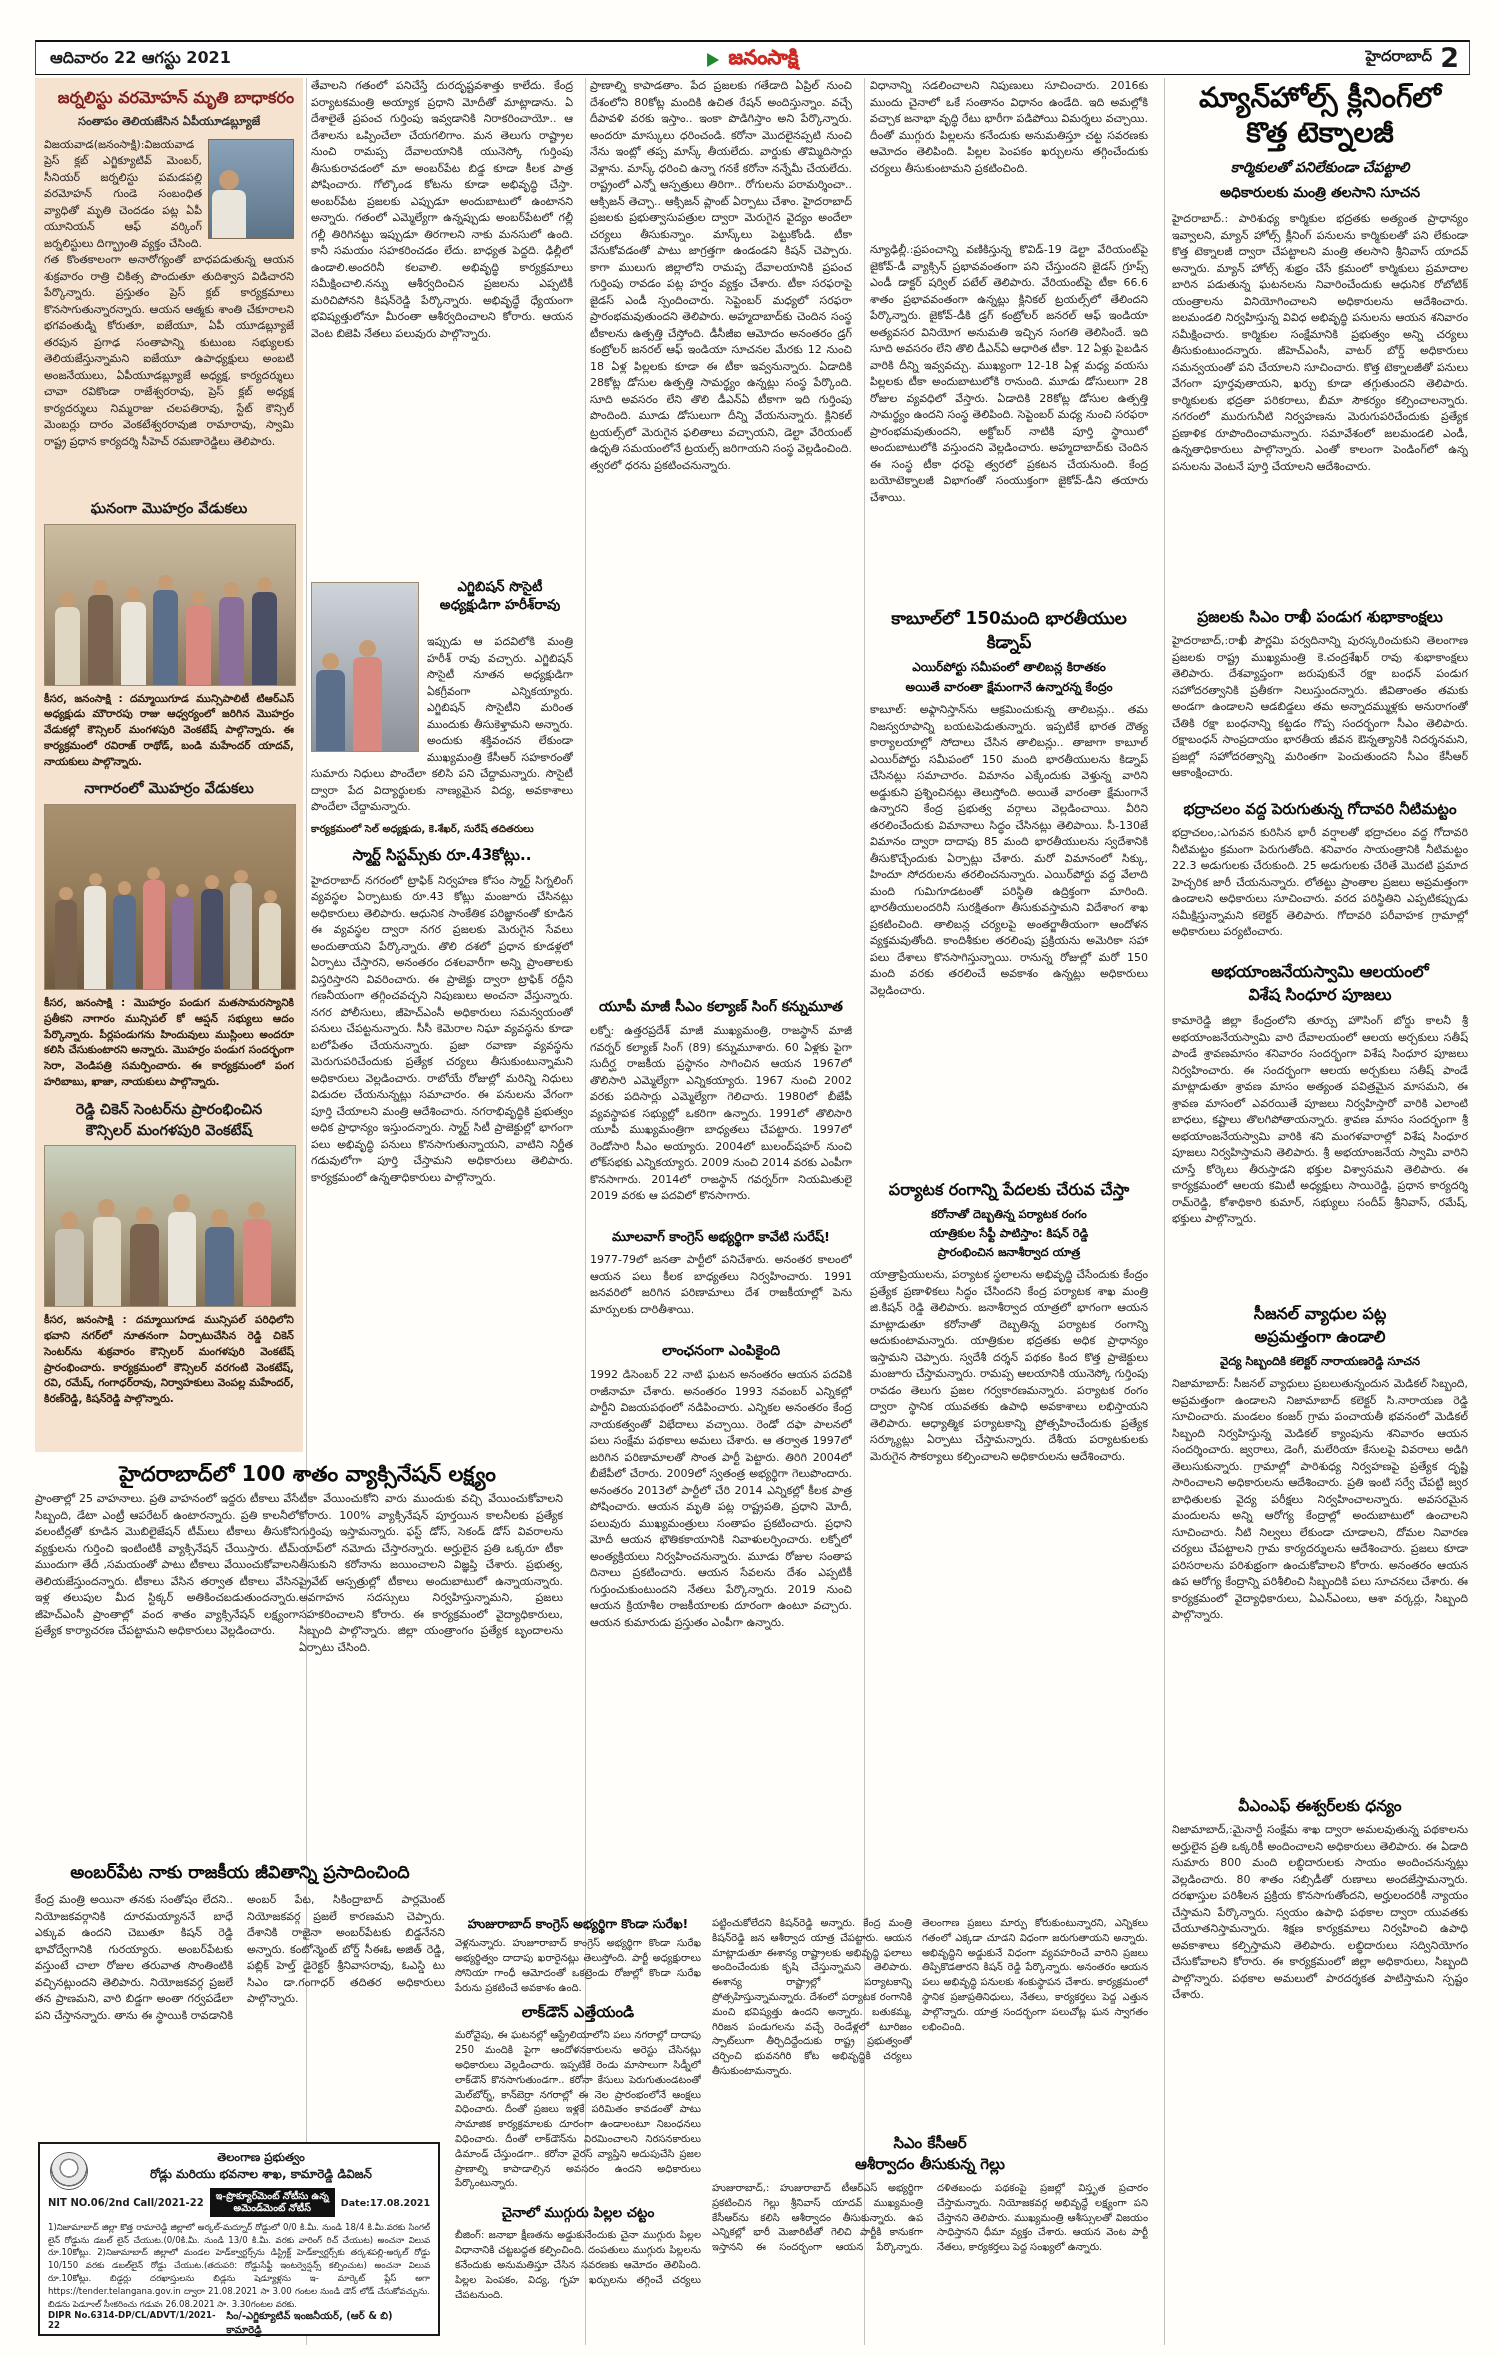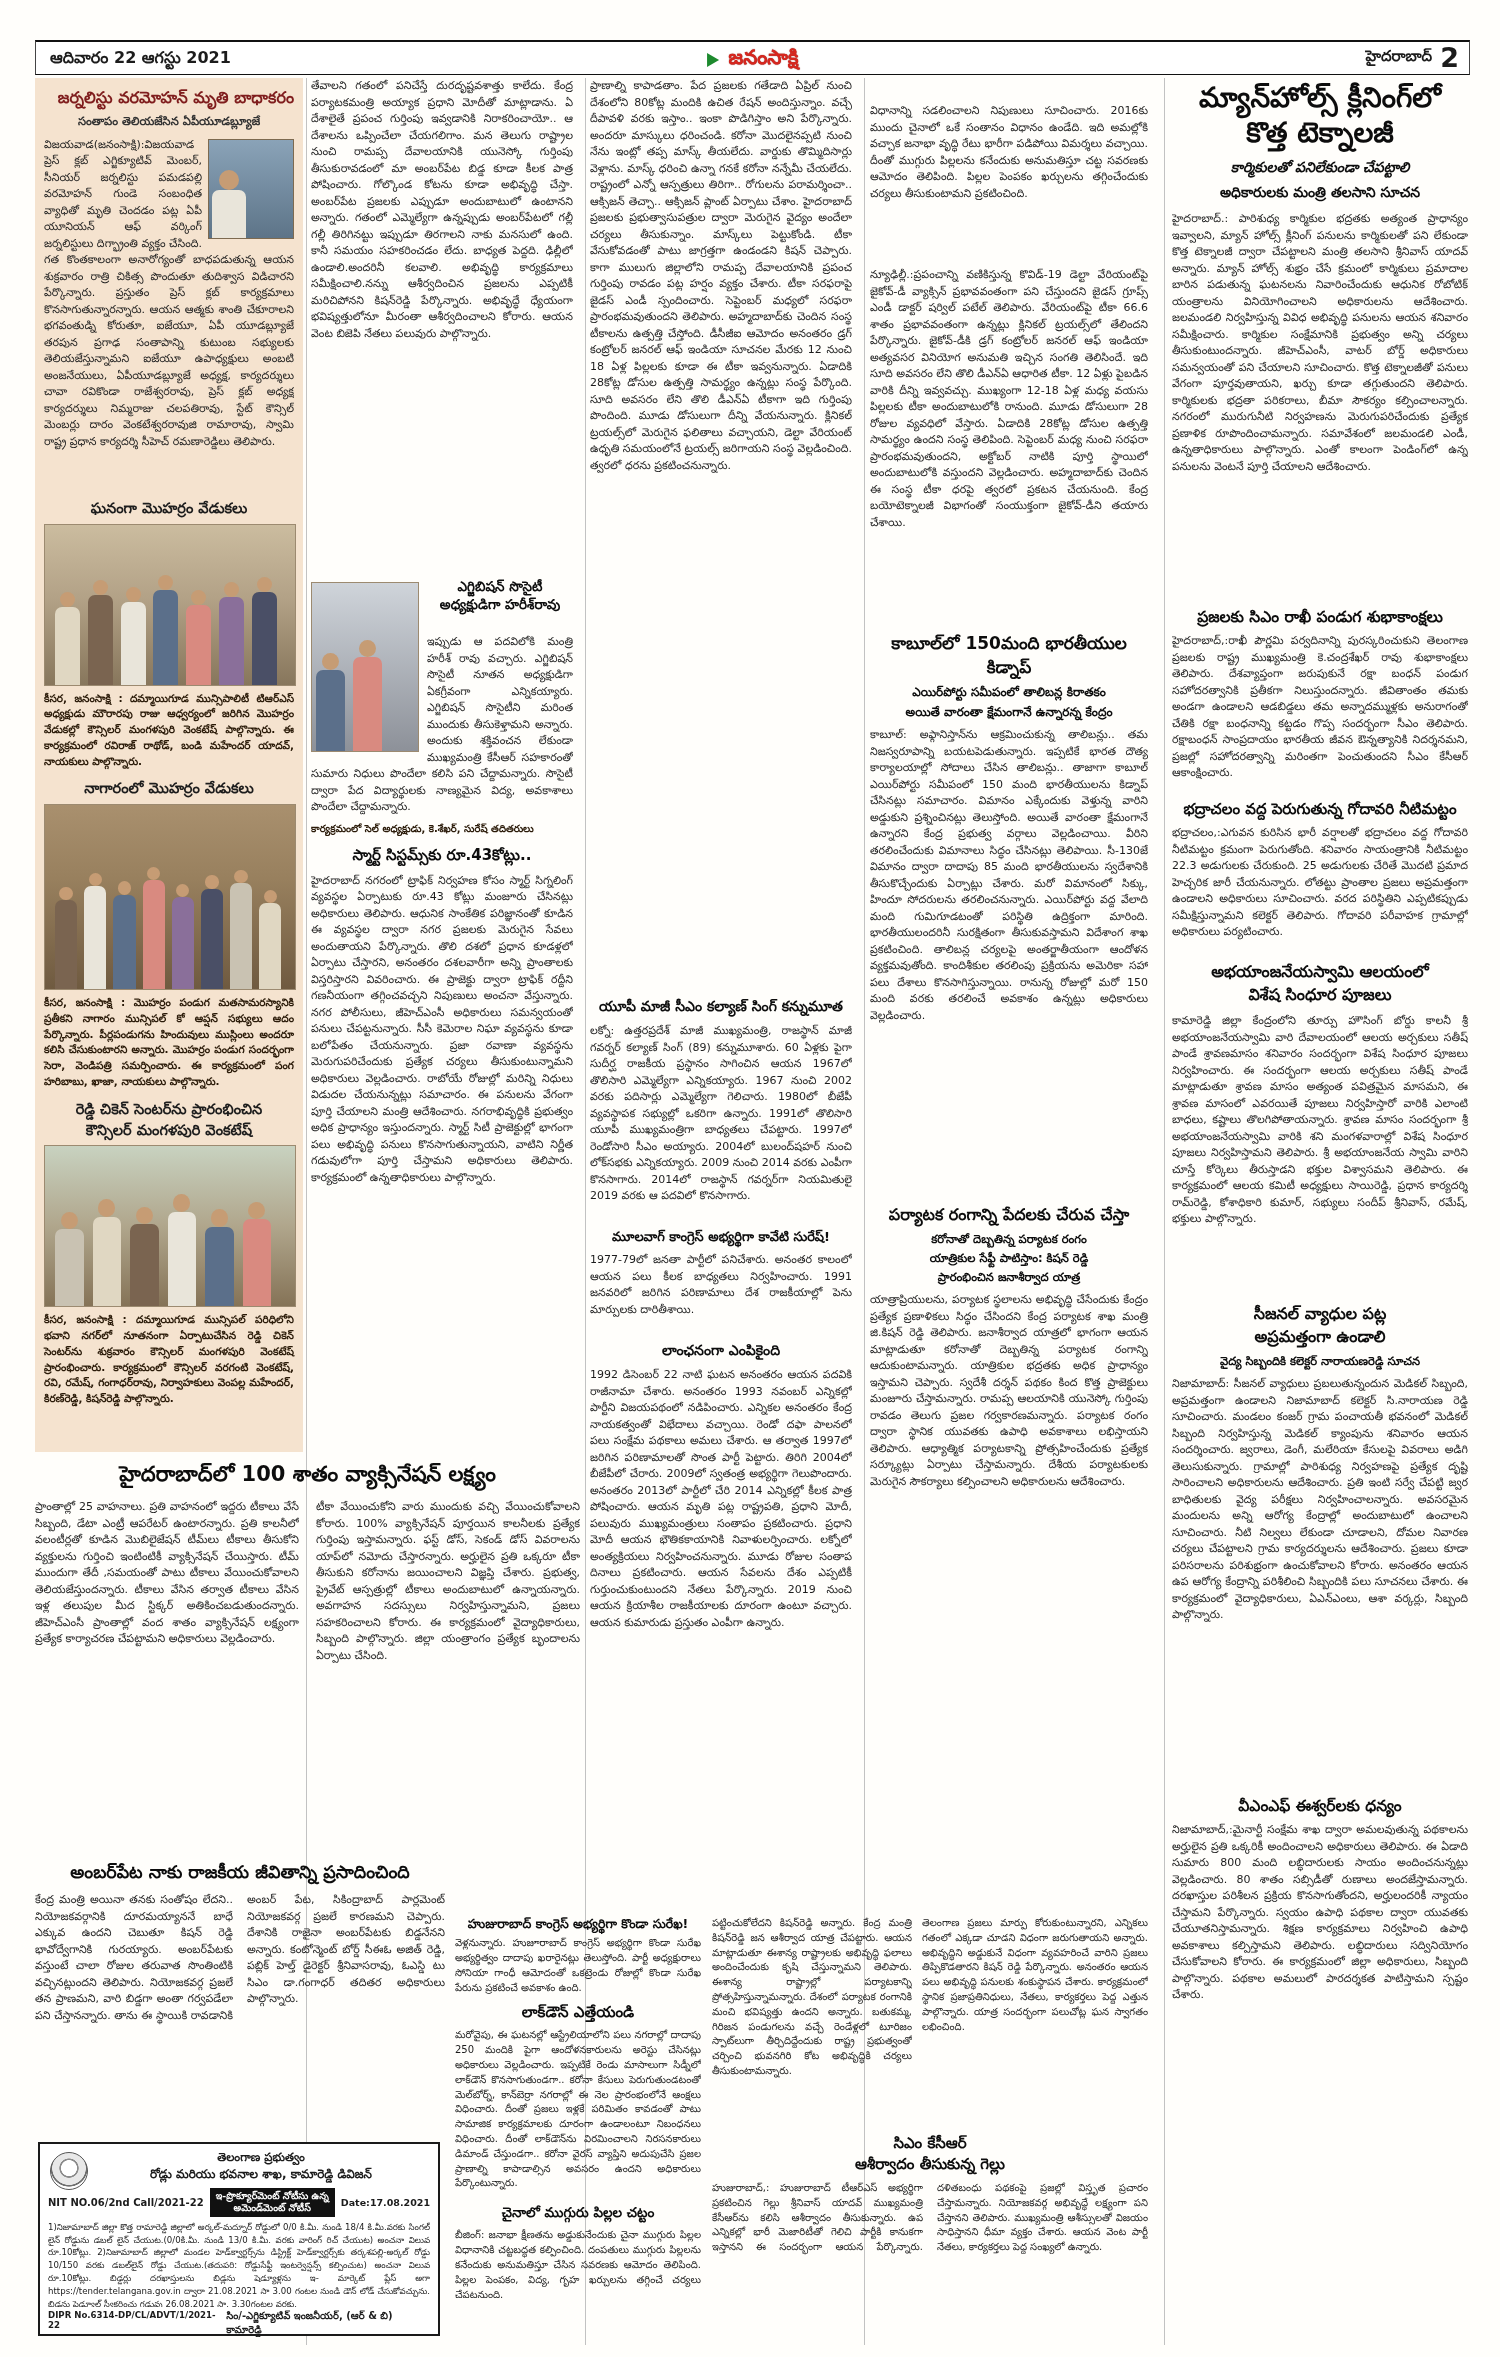--- a/index.html
+++ b/index.html
@@ -171,36 +171,36 @@
     <div class="bt jt clip" style="height:912px;">ప్రాణాల్ని కాపాడతాం. పేద ప్రజలకు గతేడాది ఏప్రిల్ నుంచి దేశంలోని 80కోట్ల మందికి ఉచిత రేషన్ అందిస్తున్నాం. వచ్చే దీపావళి వరకు ఇస్తాం.. ఇంకా పొడిగిస్తాం అని పేర్కొన్నారు. అందరూ మాస్కులు ధరించండి. కరోనా మొదలైనప్పటి నుంచి నేను ఇంట్లో తప్ప మాస్క్ తీయలేదు. వార్డుకు తొమ్మిదిసార్లు వెళ్లాను. మాస్క్ ధరించి ఉన్నా గనకే కరోనా నన్నేమీ చేయలేదు. రాష్ట్రంలో ఎన్నో ఆస్పత్రులు తిరిగా.. రోగులను పరామర్శించా.. ఆక్సిజన్ తెచ్చా.. ఆక్సిజన్ ప్లాంట్ ఏర్పాటు చేశాం. హైదరాబాద్ ప్రజలకు ప్రభుత్వాసుపత్రుల ద్వారా మెరుగైన వైద్యం అందేలా చర్యలు తీసుకున్నాం. మాస్క్‌లు పెట్టుకోండి. టీకా వేసుకోవడంతో పాటు జాగ్రత్తగా ఉండండని కిషన్ చెప్పారు. కాగా ములుగు జిల్లాలోని రామప్ప దేవాలయానికి ప్రపంచ గుర్తింపు రావడం పట్ల హర్షం వ్యక్తం చేశారు. టీకా సరఫరాపై జైడస్ ఎండీ స్పందించారు. సెప్టెంబర్ మధ్యలో సరఫరా ప్రారంభమవుతుందని తెలిపారు. అహ్మదాబాద్‌కు చెందిన సంస్థ టీకాలను ఉత్పత్తి చేస్తోంది. డీసీజీఐ ఆమోదం అనంతరం డ్రగ్ కంట్రోలర్ జనరల్ ఆఫ్ ఇండియా సూచనల మేరకు 12 నుంచి 18 ఏళ్ల పిల్లలకు కూడా ఈ టీకా ఇవ్వనున్నారు. ఏడాదికి 28కోట్ల డోసుల ఉత్పత్తి సామర్థ్యం ఉన్నట్లు సంస్థ పేర్కొంది. సూది అవసరం లేని తొలి డీఎన్ఏ టీకాగా ఇది గుర్తింపు పొందింది. మూడు డోసులుగా దీన్ని వేయనున్నారు. క్లినికల్ ట్రయల్స్‌లో మెరుగైన ఫలితాలు వచ్చాయని, డెల్టా వేరియంట్ ఉధృతి సమయంలోనే ట్రయల్స్ జరిగాయని సంస్థ వెల్లడించింది. త్వరలో ధరను ప్రకటించనున్నారు.</div>
     <div class="hc" style="font-size:14px;margin:8px 0 5px;">యూపీ మాజీ సీఎం కల్యాణ్ సింగ్ కన్నుమూత</div>
     <div class="bt jt clip" style="height:198px;">లక్నో: ఉత్తరప్రదేశ్ మాజీ ముఖ్యమంత్రి, రాజస్థాన్ మాజీ గవర్నర్ కల్యాణ్ సింగ్ (89) కన్నుమూశారు. 60 ఏళ్లకు పైగా సుదీర్ఘ రాజకీయ ప్రస్థానం సాగించిన ఆయన 1967లో తొలిసారి ఎమ్మెల్యేగా ఎన్నికయ్యారు. 1967 నుంచి 2002 వరకు పదిసార్లు ఎమ్మెల్యేగా గెలిచారు. 1980లో బీజేపీ వ్యవస్థాపక సభ్యుల్లో ఒకరిగా ఉన్నారు. 1991లో తొలిసారి యూపీ ముఖ్యమంత్రిగా బాధ్యతలు చేపట్టారు. 1997లో రెండోసారి సీఎం అయ్యారు. 2004లో బులంద్‌షహర్ నుంచి లోక్‌సభకు ఎన్నికయ్యారు. 2009 నుంచి 2014 వరకు ఎంపీగా కొనసాగారు. 2014లో రాజస్థాన్ గవర్నర్‌గా నియమితులై 2019 వరకు ఆ పదవిలో కొనసాగారు.</div>
     <div class="hc" style="font-size:13px;margin:8px 0 5px;">మూలవాగ్ కాంగ్రెస్ అభ్యర్థిగా కావేటి సురేష్!</div>
     <div class="bt jt clip" style="height:82px;">1977-79లో జనతా పార్టీలో పనిచేశారు. అనంతర కాలంలో ఆయన పలు కీలక బాధ్యతలు నిర్వహించారు. 1991 జనవరిలో జరిగిన పరిణామాలు దేశ రాజకీయాల్లో పెను మార్పులకు దారితీశాయి.</div>
     <div class="hc" style="font-size:14px;margin:8px 0 5px;">లాంఛనంగా ఎంపికైంది</div>
     <div class="bt jt clip" style="height:520px;">1992 డిసెంబర్ 22 నాటి ఘటన అనంతరం ఆయన పదవికి రాజీనామా చేశారు. అనంతరం 1993 నవంబర్ ఎన్నికల్లో పార్టీని విజయపథంలో నడిపించారు. ఎన్నికల అనంతరం కేంద్ర నాయకత్వంతో విభేదాలు వచ్చాయి. రెండో దఫా పాలనలో పలు సంక్షేమ పథకాలు అమలు చేశారు. ఆ తర్వాత 1997లో జరిగిన పరిణామాలతో సొంత పార్టీ పెట్టారు. తిరిగి 2004లో బీజేపీలో చేరారు. 2009లో స్వతంత్ర అభ్యర్థిగా గెలుపొందారు. అనంతరం 2013లో పార్టీలో చేరి 2014 ఎన్నికల్లో కీలక పాత్ర పోషించారు. ఆయన మృతి పట్ల రాష్ట్రపతి, ప్రధాని మోదీ, పలువురు ముఖ్యమంత్రులు సంతాపం ప్రకటించారు. ప్రధాని మోదీ ఆయన భౌతికకాయానికి నివాళులర్పించారు. లక్నోలో అంత్యక్రియలు నిర్వహించనున్నారు. మూడు రోజుల సంతాప దినాలు ప్రకటించారు. ఆయన సేవలను దేశం ఎప్పటికీ గుర్తుంచుకుంటుందని నేతలు పేర్కొన్నారు. 2019 నుంచి ఆయన క్రియాశీల రాజకీయాలకు దూరంగా ఉంటూ వచ్చారు. ఆయన కుమారుడు ప్రస్తుతం ఎంపీగా ఉన్నారు.</div>
   </div>
 
   <div class="abs clip" style="left:870px;top:78px;width:278px;height:1832px;">
-    <div class="bt jt clip" style="height:158px;margin-top:25px;">విధానాన్ని సడలించాలని నిపుణులు సూచించారు. 2016కు ముందు చైనాలో ఒకే సంతానం విధానం ఉండేది. ఇది అమల్లోకి వచ్చాక జనాభా వృద్ధి రేటు భారీగా పడిపోయి విమర్శలు వచ్చాయి. దీంతో ముగ్గురు పిల్లలను కనేందుకు అనుమతిస్తూ చట్ట సవరణకు ఆమోదం తెలిపింది. పిల్లల పెంపకం ఖర్చులను తగ్గించేందుకు చర్యలు తీసుకుంటామని ప్రకటించింది.</div>
+    <div class="bt jt clip" style="height:158px;">విధానాన్ని సడలించాలని నిపుణులు సూచించారు. 2016కు ముందు చైనాలో ఒకే సంతానం విధానం ఉండేది. ఇది అమల్లోకి వచ్చాక జనాభా వృద్ధి రేటు భారీగా పడిపోయి విమర్శలు వచ్చాయి. దీంతో ముగ్గురు పిల్లలను కనేందుకు అనుమతిస్తూ చట్ట సవరణకు ఆమోదం తెలిపింది. పిల్లల పెంపకం ఖర్చులను తగ్గించేందుకు చర్యలు తీసుకుంటామని ప్రకటించింది.</div>
     <div class="bt jt clip" style="height:356px;margin-top:6px;">న్యూఢిల్లీ.:ప్రపంచాన్ని వణికిస్తున్న కొవిడ్-19 డెల్టా వేరియంట్‌పై జైకోవ్-డీ వ్యాక్సిన్ ప్రభావవంతంగా పని చేస్తుందని జైడస్ గ్రూప్స్ ఎండీ డాక్టర్ షర్విల్ పటేల్ తెలిపారు. వేరియంట్‌పై టీకా 66.6 శాతం ప్రభావవంతంగా ఉన్నట్లు క్లినికల్ ట్రయల్స్‌లో తేలిందని పేర్కొన్నారు. జైకోవ్-డీకి డ్రగ్ కంట్రోలర్ జనరల్ ఆఫ్ ఇండియా అత్యవసర వినియోగ అనుమతి ఇచ్చిన సంగతి తెలిసిందే. ఇది సూది అవసరం లేని తొలి డీఎన్ఏ ఆధారిత టీకా. 12 ఏళ్లు పైబడిన వారికి దీన్ని ఇవ్వవచ్చు. ముఖ్యంగా 12-18 ఏళ్ల మధ్య వయసు పిల్లలకు టీకా అందుబాటులోకి రానుంది. మూడు డోసులుగా 28 రోజుల వ్యవధిలో వేస్తారు. ఏడాదికి 28కోట్ల డోసుల ఉత్పత్తి సామర్థ్యం ఉందని సంస్థ తెలిపింది. సెప్టెంబర్ మధ్య నుంచి సరఫరా ప్రారంభమవుతుందని, అక్టోబర్ నాటికి పూర్తి స్థాయిలో అందుబాటులోకి వస్తుందని వెల్లడించారు. అహ్మదాబాద్‌కు చెందిన ఈ సంస్థ టీకా ధరపై త్వరలో ప్రకటన చేయనుంది. కేంద్ర బయోటెక్నాలజీ విభాగంతో సంయుక్తంగా జైకోవ్-డీని తయారు చేశాయి.</div>
     <div class="hc" style="font-size:17px;margin:10px 0 4px;">కాబూల్‌లో 150మంది భారతీయుల కిడ్నాప్</div>
     <div class="hc" style="font-size:12px;font-weight:700;">ఎయిర్‌పోర్టు సమీపంలో తాలిబన్ల కిరాతకం</div>
     <div class="hc" style="font-size:12px;font-weight:700;margin-top:3px;">అయితే వారంతా క్షేమంగానే ఉన్నారన్న కేంద్రం</div>
     <div class="bt jt clip" style="height:468px;margin-top:5px;">కాబూల్: అఫ్గానిస్తాన్‌ను ఆక్రమించుకున్న తాలిబన్లు.. తమ నిజస్వరూపాన్ని బయటపెడుతున్నారు. ఇప్పటికే భారత దౌత్య కార్యాలయాల్లో సోదాలు చేసిన తాలిబన్లు.. తాజాగా కాబూల్ ఎయిర్‌పోర్టు సమీపంలో 150 మంది భారతీయులను కిడ్నాప్ చేసినట్లు సమాచారం. విమానం ఎక్కేందుకు వెళ్తున్న వారిని అడ్డుకుని ప్రశ్నించినట్లు తెలుస్తోంది. అయితే వారంతా క్షేమంగానే ఉన్నారని కేంద్ర ప్రభుత్వ వర్గాలు వెల్లడించాయి. వీరిని తరలించేందుకు విమానాలు సిద్ధం చేసినట్లు తెలిపాయి. సీ-130జే విమానం ద్వారా దాదాపు 85 మంది భారతీయులను స్వదేశానికి తీసుకొచ్చేందుకు ఏర్పాట్లు చేశారు. మరో విమానంలో సిక్కు, హిందూ సోదరులను తరలించనున్నారు. ఎయిర్‌పోర్టు వద్ద వేలాది మంది గుమిగూడటంతో పరిస్థితి ఉద్రిక్తంగా మారింది. భారతీయులందరినీ సురక్షితంగా తీసుకువస్తామని విదేశాంగ శాఖ ప్రకటించింది. తాలిబన్ల చర్యలపై అంతర్జాతీయంగా ఆందోళన వ్యక్తమవుతోంది. కాందిశీకుల తరలింపు ప్రక్రియను అమెరికా సహా పలు దేశాలు కొనసాగిస్తున్నాయి. రానున్న రోజుల్లో మరో 150 మంది వరకు తరలించే అవకాశం ఉన్నట్లు అధికారులు వెల్లడించారు.</div>
     <div class="hc" style="font-size:16px;margin:10px 0 4px;">పర్యాటక రంగాన్ని పేదలకు చేరువ చేస్తా</div>
     <div class="hc" style="font-size:11.5px;font-weight:700;">కరోనాతో దెబ్బతిన్న పర్యాటక రంగం</div>
     <div class="hc" style="font-size:11.5px;font-weight:700;margin-top:2px;">యాత్రికుల సేఫ్టీ పాటిస్తాం: కిషన్ రెడ్డి</div>
     <div class="hc" style="font-size:11.5px;font-weight:700;margin-top:2px;">ప్రారంభించిన జనాశీర్వాద యాత్ర</div>
     <div class="bt jt clip" style="height:452px;margin-top:5px;">యాత్రాప్రియులను, పర్యాటక స్థలాలను అభివృద్ధి చేసేందుకు కేంద్రం ప్రత్యేక ప్రణాళికలు సిద్ధం చేసిందని కేంద్ర పర్యాటక శాఖ మంత్రి జి.కిషన్ రెడ్డి తెలిపారు. జనాశీర్వాద యాత్రలో భాగంగా ఆయన మాట్లాడుతూ కరోనాతో దెబ్బతిన్న పర్యాటక రంగాన్ని ఆదుకుంటామన్నారు. యాత్రికుల భద్రతకు అధిక ప్రాధాన్యం ఇస్తామని చెప్పారు. స్వదేశీ దర్శన్ పథకం కింద కొత్త ప్రాజెక్టులు మంజూరు చేస్తామన్నారు. రామప్ప ఆలయానికి యునెస్కో గుర్తింపు రావడం తెలుగు ప్రజల గర్వకారణమన్నారు. పర్యాటక రంగం ద్వారా స్థానిక యువతకు ఉపాధి అవకాశాలు లభిస్తాయని తెలిపారు. ఆధ్యాత్మిక పర్యాటకాన్ని ప్రోత్సహించేందుకు ప్రత్యేక సర్క్యూట్లు ఏర్పాటు చేస్తామన్నారు. దేశీయ పర్యాటకులకు మెరుగైన సౌకర్యాలు కల్పించాలని అధికారులను ఆదేశించారు.</div>
   </div>
 
   <div class="abs" style="left:35px;top:1462px;width:545px;">
     <div class="hc" style="font-size:21px;">హైదరాబాద్‌లో 100 శాతం వ్యాక్సినేషన్ లక్ష్యం</div>
-    <div style="display:flex;gap:16px;margin-top:8px;justify-content:space-between;">
+    <div style="display:flex;">
       <div class="bt jt clip" style="width:264px;height:352px;">ప్రాంతాల్లో 25 వాహనాలు. ప్రతి వాహనంలో ఇద్దరు టీకాలు వేసే సిబ్బంది, డేటా ఎంట్రీ ఆపరేటర్ ఉంటారన్నారు. ప్రతి కాలనీలో వలంటీర్లతో కూడిన మొబిలైజేషన్ టీమ్‌లు టీకాలు తీసుకోని వ్యక్తులను గుర్తించి ఇంటింటికీ వ్యాక్సినేషన్ చేయిస్తారు. టీమ్ ముందుగా తేదీ ,సమయంతో పాటు టీకాలు వేయించుకోవాలని తెలియజేస్తుందన్నారు. టీకాలు వేసిన తర్వాత టీకాలు వేసిన ఇళ్ల తలుపుల మీద స్టిక్కర్ అతికించబడుతుందన్నారు. జీహెచ్ఎంసీ ప్రాంతాల్లో వంద శాతం వ్యాక్సినేషన్ లక్ష్యంగా ప్రత్యేక కార్యాచరణ చేపట్టామని అధికారులు వెల్లడించారు.</div>
       <div class="bt jt clip" style="width:264px;height:352px;">టీకా వేయించుకోని వారు ముందుకు వచ్చి వేయించుకోవాలని కోరారు. 100% వ్యాక్సినేషన్ పూర్తయిన కాలనీలకు ప్రత్యేక గుర్తింపు ఇస్తామన్నారు. ఫస్ట్ డోస్, సెకండ్ డోస్ వివరాలను యాప్‌లో నమోదు చేస్తారన్నారు. అర్హులైన ప్రతి ఒక్కరూ టీకా తీసుకుని కరోనాను జయించాలని విజ్ఞప్తి చేశారు. ప్రభుత్వ, ప్రైవేట్ ఆస్పత్రుల్లో టీకాలు అందుబాటులో ఉన్నాయన్నారు. అవగాహన సదస్సులు నిర్వహిస్తున్నామని, ప్రజలు సహకరించాలని కోరారు. ఈ కార్యక్రమంలో వైద్యాధికారులు, సిబ్బంది పాల్గొన్నారు. జిల్లా యంత్రాంగం ప్రత్యేక బృందాలను ఏర్పాటు చేసింది.</div>
     </div>
   </div>
 
   <div class="abs" style="left:35px;top:1862px;width:410px;">
     <div class="hc" style="font-size:17.5px;">అంబర్‌పేట నాకు రాజకీయ జీవితాన్ని ప్రసాదించింది</div>
     <div class="bt jt clip" style="height:228px;margin-top:6px;column-count:2;column-gap:14px;">కేంద్ర మంత్రి అయినా తనకు సంతోషం లేదని.. నియోజకవర్గానికి దూరమయ్యాననే బాధే ఎక్కువ ఉందని చెబుతూ కిషన్ రెడ్డి భావోద్వేగానికి గురయ్యారు. అంబర్‌పేటకు వస్తుంటే చాలా రోజుల తరువాత సొంతింటికి వచ్చినట్లుందని తెలిపారు. నియోజకవర్గ ప్రజలే తన ప్రాణమని, వారి బిడ్డగా అంతా గర్వపడేలా పని చేస్తానన్నారు. తాను ఈ స్థాయికి రావడానికి అంబర్ పేట, సికింద్రాబాద్ పార్లమెంట్ నియోజకవర్గ ప్రజలే కారణమని చెప్పారు. దేశానికి రాజైనా అంబర్‌పేటకు బిడ్డనేనని అన్నారు. కంటోన్మెంట్ బోర్డ్ సీఈఓ అజిత్ రెడ్డి, పబ్లిక్ హెల్త్ డైరెక్టర్ శ్రీనివాసరావు, ఓఎస్డి టు సిఎం డా.గంగాధర్ తదితర అధికారులు పాల్గొన్నారు.</div>
   </div>
 

